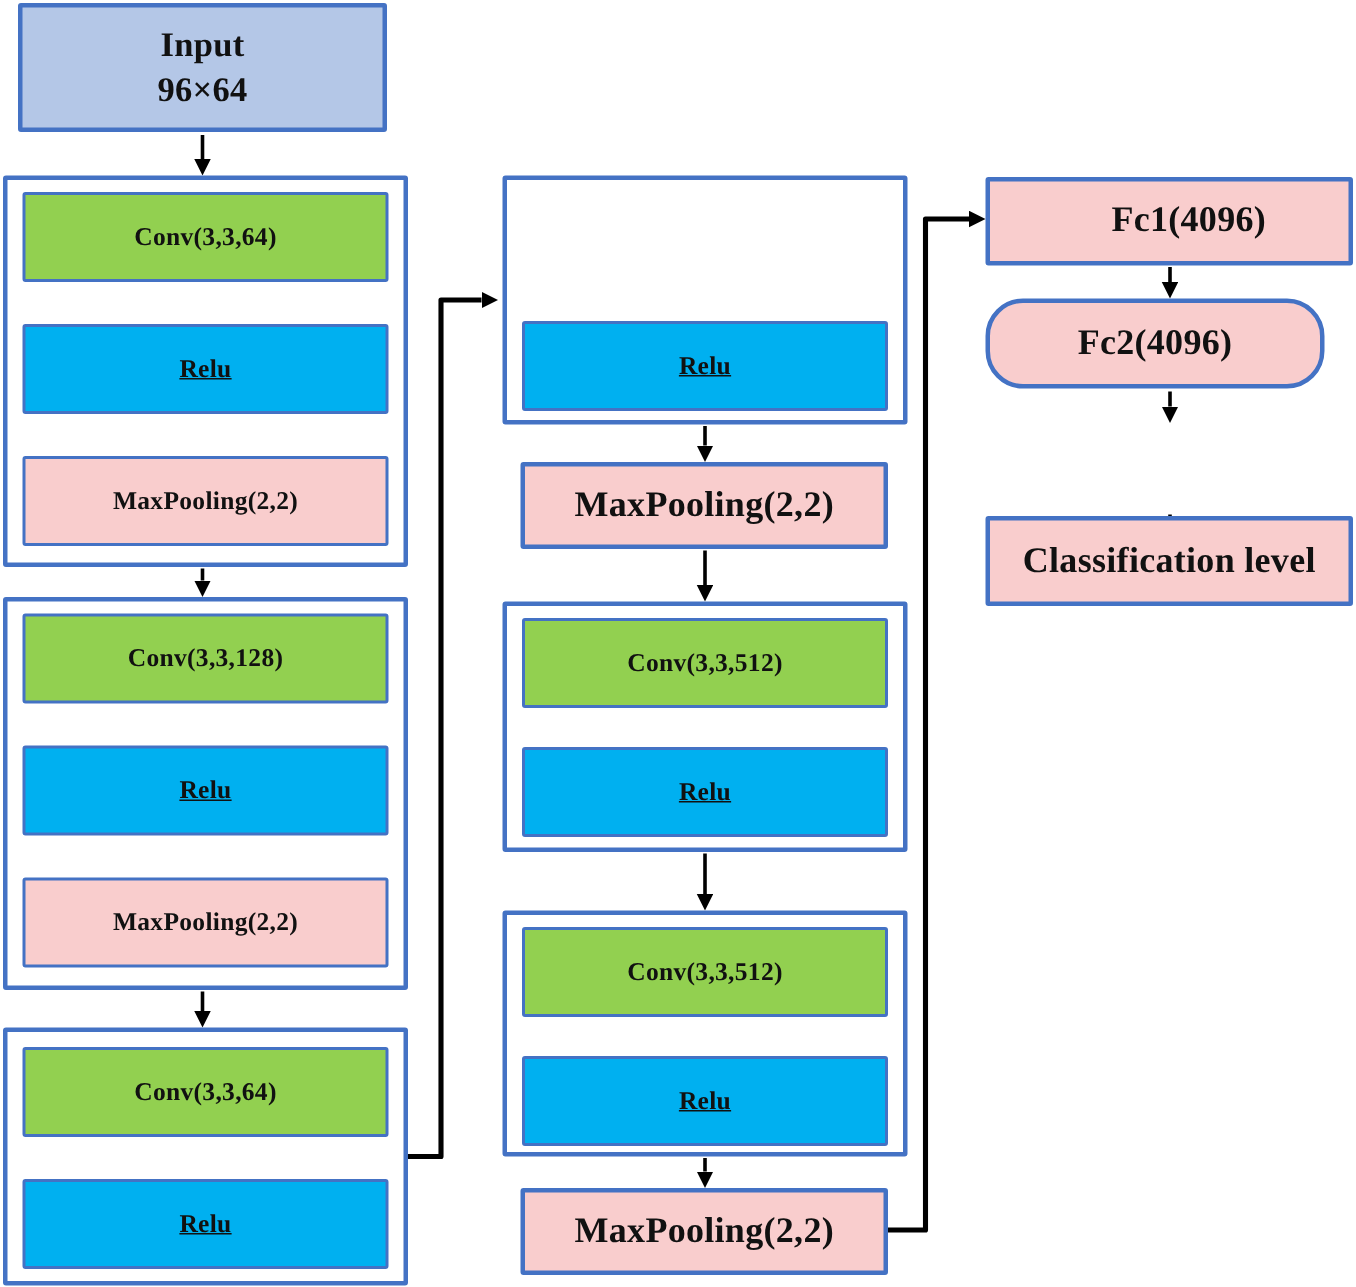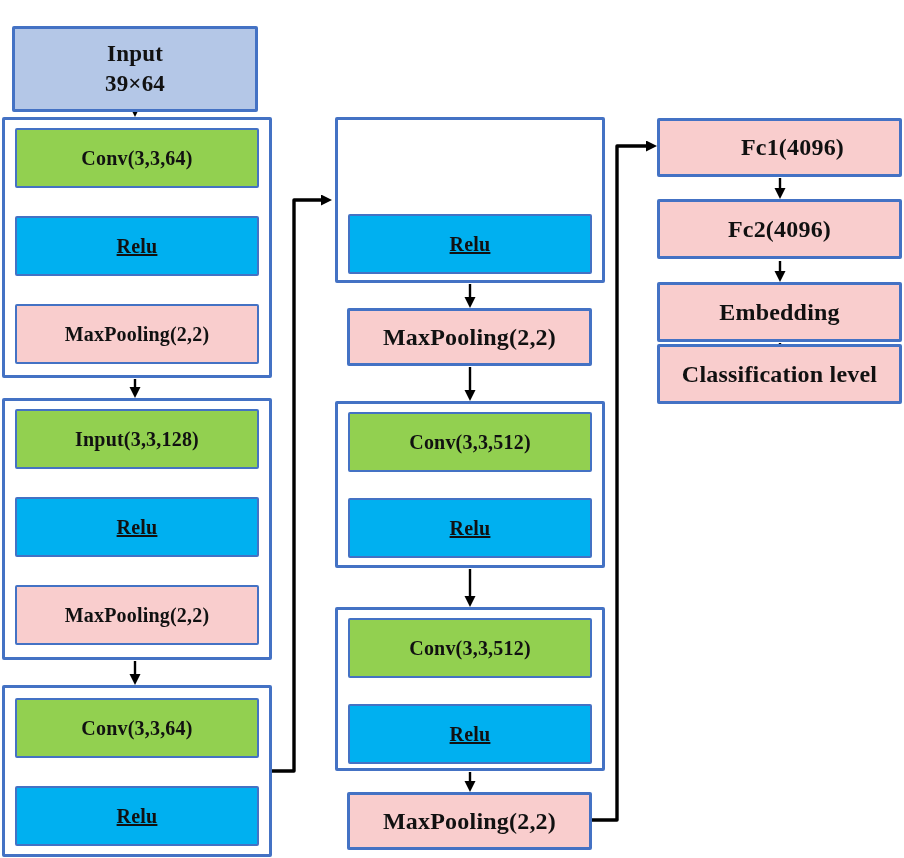--- a/index.html
+++ b/index.html
@@ -30,21 +30,21 @@
     background: #ffffff;
     border: 3px solid var(--border-blue, #4472c4);
     border-radius: 2px;
   }
   .block {
     position: absolute;
     left: 10px; right: 10px;
     height: 60px;
     display: flex; align-items: center; justify-content: center;
     text-align: center;
-    font-size: 20px;
+    font-size: 17px;
     border: 2px solid var(--border-blue, #4472c4);
     border-radius: 2px;
     letter-spacing: 0.2px;
   }
   .box {
     position: absolute;
     display: flex; align-items: center; justify-content: center;
     text-align: center;
     font-size: 24px;
     border: 3px solid var(--border-blue, #4472c4);
@@ -55,21 +55,20 @@
   .relu { background: var(--relu-fill, #00b0f0); text-decoration: underline; }
   .pool { background: var(--pool-fill, #f9cdcd); }
 
   .input-box {
     left: 12px; top: 2px;
     width: 246px; height: 86px;
     background: var(--input-fill, #b4c7e7);
     flex-direction: column;
     font-size: 23px;
     line-height: 1.3;
-    margin-top: 24px;
   }
 
   
   .t8   { top: 8px; }
   .t10  { top: 10px; }
   .t94  { top: 94px; }
   .t96  { top: 96px; }
   .t98  { top: 98px; }
   .t184 { top: 184px; }
 
@@ -82,21 +81,21 @@
   .gM1 { left: 335px; top: 117px; height: 166px; }
   .gM2 { left: 335px; top: 401px; height: 167px; }
   .gM3 { left: 335px; top: 607px; height: 164px; }
 
   
   .poolA { left: 347px; top: 308px; width: 245px; height: 58px; }
   .poolB { left: 347px; top: 792px; width: 245px; height: 58px; }
 
   
   .fc1 { left: 657px; top: 118px; width: 245px; height: 59px; padding-left: 26px; }
-  .fc2 { left: 657px; top: 199px; width: 245px; height: 60px; }
+  .fc2 { left: 657px; top: 199px; width: 226px; height: 60px; border-radius: 25px; }
   .emb { left: 657px; top: 282px; width: 245px; height: 60px; }
   .cls { left: 657px; top: 344px; width: 245px; height: 60px; }
 </style>
 </head>
 <body>
 
 <div class="canvas">
 
   <svg class="wires" viewBox="0 0 904 858">
     <defs>
@@ -118,31 +117,31 @@
 
     <path class="wire thick" d="M592,820 H617 V146 H646" marker-end="url(#ah)"></path>
 
     <path class="wire thin" d="M780,178 V188" marker-end="url(#ah)"></path>
     <path class="wire thin" d="M780,261 V271" marker-end="url(#ah)"></path>
     <path class="wire thin" d="M780,343 V353" marker-end="url(#ah)"></path>
   </svg>
 
   <div class="box input-box">
     <span>Input</span>
-    <span>39×64</span>
+    <span>96×64</span>
   </div>
 
   <div class="group gL1">
     <div class="block conv t8">Conv(3,3,64)</div>
     <div class="block relu t96">Relu</div>
     <div class="block pool t184">MaxPooling(2,2)</div>
   </div>
 
   <div class="group gL2">
-    <div class="block conv t8">Input(3,3,128)</div>
+    <div class="block conv t8">Conv(3,3,128)</div>
     <div class="block relu t96">Relu</div>
     <div class="block pool t184">MaxPooling(2,2)</div>
   </div>
 
   <div class="group gL3">
     <div class="block conv t10">Conv(3,3,64)</div>
     <div class="block relu t98">Relu</div>
   </div>
 
   <div class="group gM1">
@@ -158,16 +157,15 @@
 
   <div class="group gM3">
     <div class="block conv t8">Conv(3,3,512)</div>
     <div class="block relu t94">Relu</div>
   </div>
 
   <div class="box pool poolB">MaxPooling(2,2)</div>
 
   <div class="box pool fc1">Fc1(4096)</div>
   <div class="box pool fc2">Fc2(4096)</div>
-  <div class="box pool emb">Embedding</div>
   <div class="box pool cls">Classification level</div>
 
 </div>
 
 </body></html>

